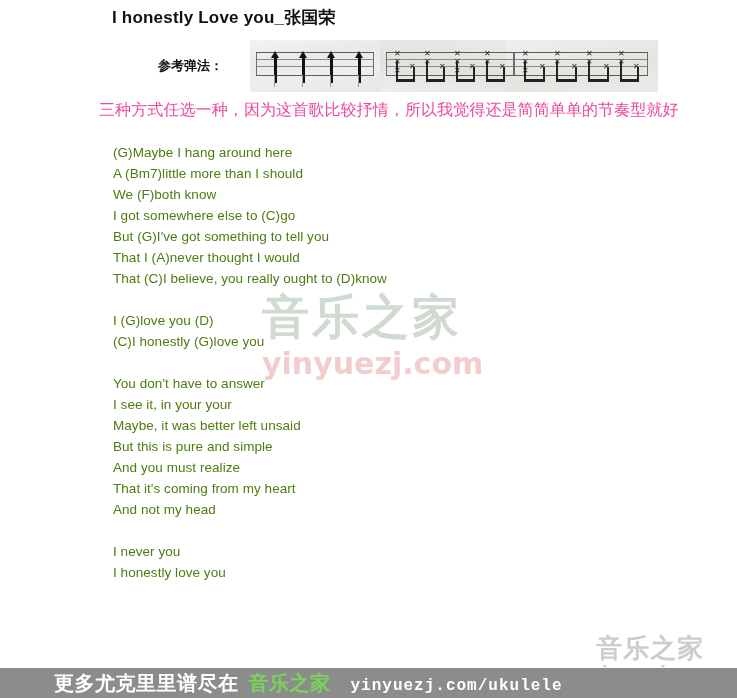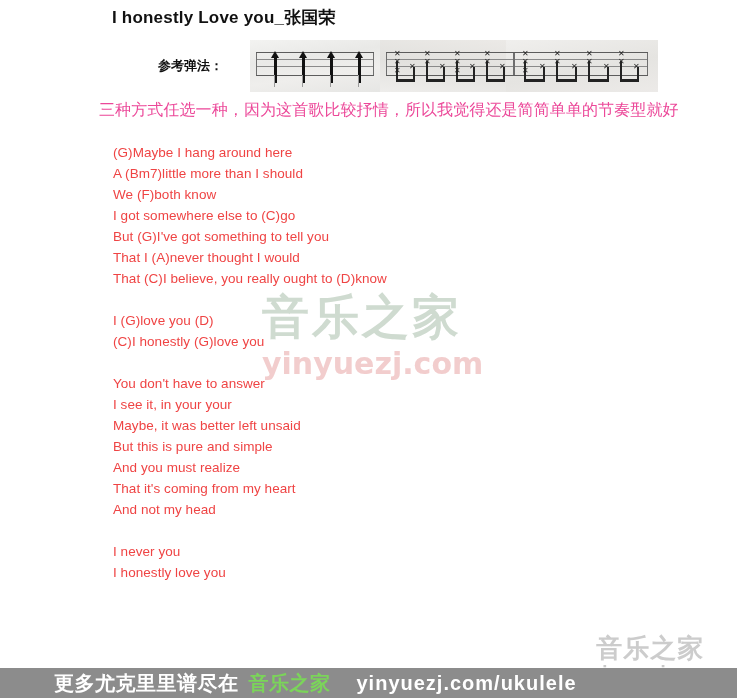--- a/index.html
+++ b/index.html
@@ -146,21 +146,21 @@
     position: absolute;
     left: 113px;
     top: 142px;
     width: 520px;
   }
   .stanza { margin: 0 0 21px 0; }
   .stanza:last-child { margin-bottom: 0; }
   .lyric-line {
     font-size: 13.5px;
     line-height: 21px;
-    color: #ef4444;
+    color: #4d7c0f;
     white-space: nowrap;
     letter-spacing: 0.05px;
   }
 
   
   .wm-center {
     position: absolute;
     left: 262px;
     top: 292px;
     width: 230px;
@@ -239,26 +239,26 @@
   }
   .footer-brand {
     font-size: 20px;
     font-weight: bold;
     color: #7bd45a;
     margin-left: 10px;
     letter-spacing: 0.5px;
     font-family: "DejaVu Sans", sans-serif;
   }
   .footer-url {
-    font-size: 20px;
+    font-size: 16px;
     font-weight: bold;
     color: #ffffff;
-    margin-left: 26px;
+    margin-left: 20px;
     letter-spacing: 1px;
-    font-family: Liberation Sans, sans-serif;
+    font-family: Liberation Mono, monospace;
   }
 </style>
 </head>
 <body>
 
 <div class="page">
 
   <div class="doc-title">I honestly Love you_张国荣</div>
 
   <div class="notation-strip">

